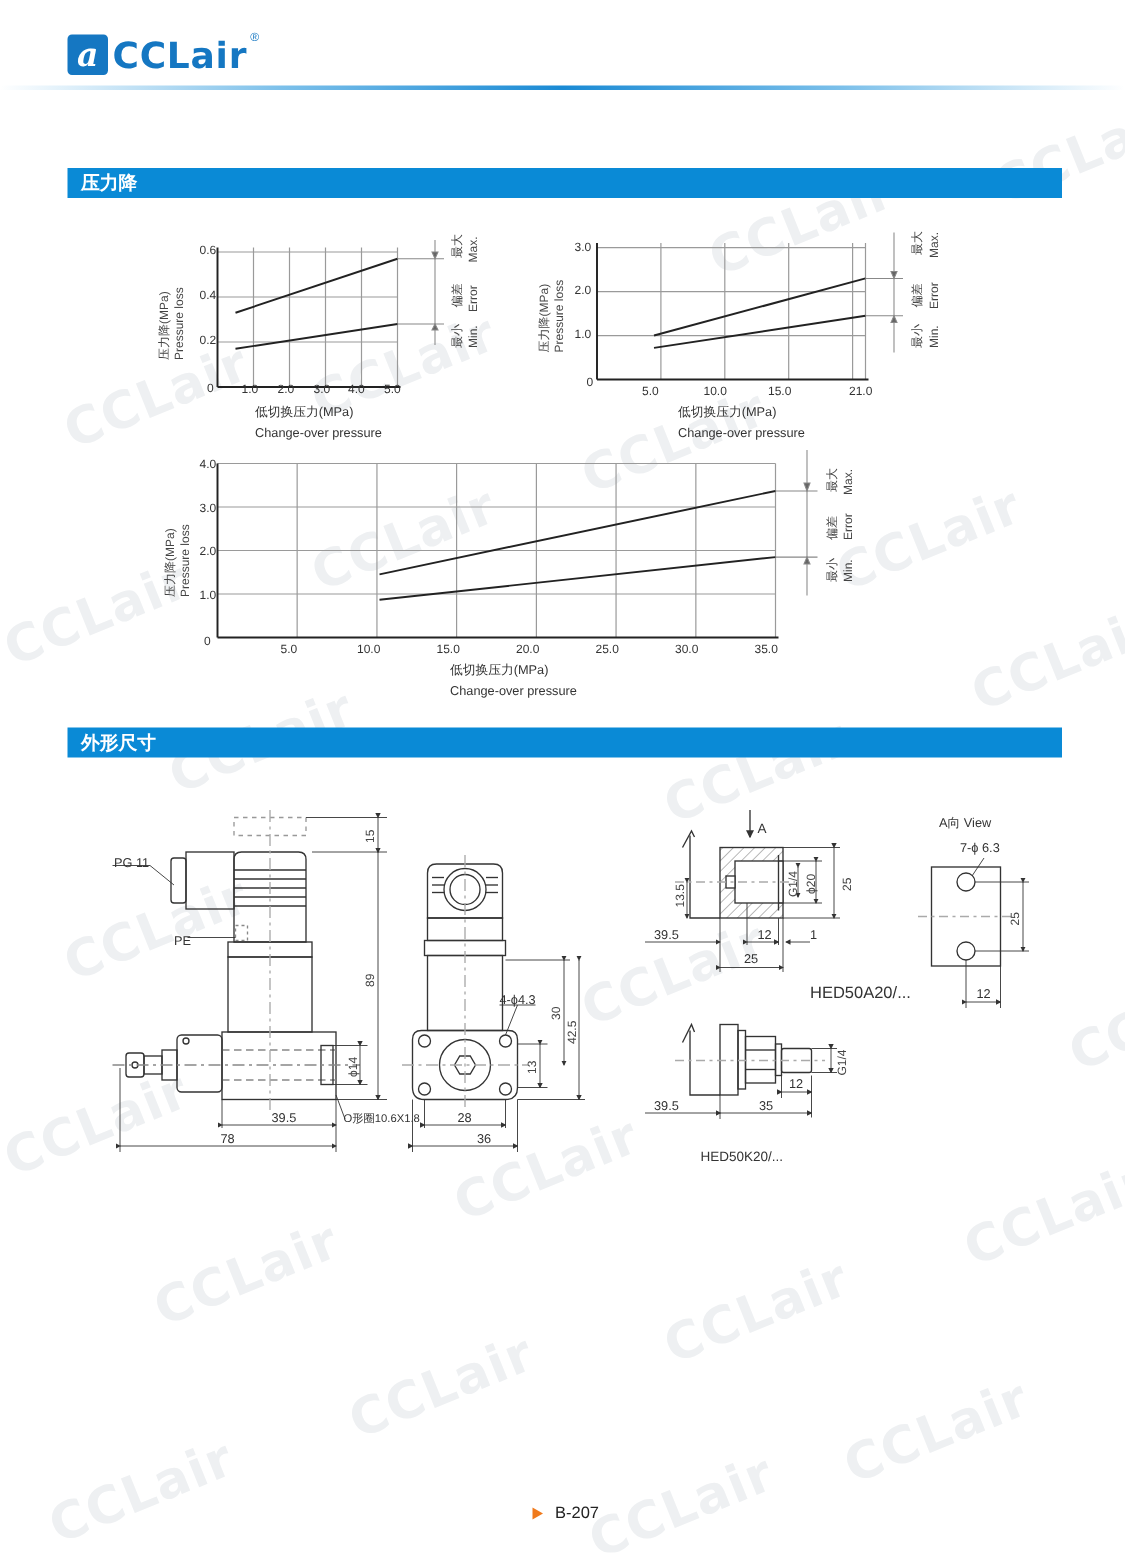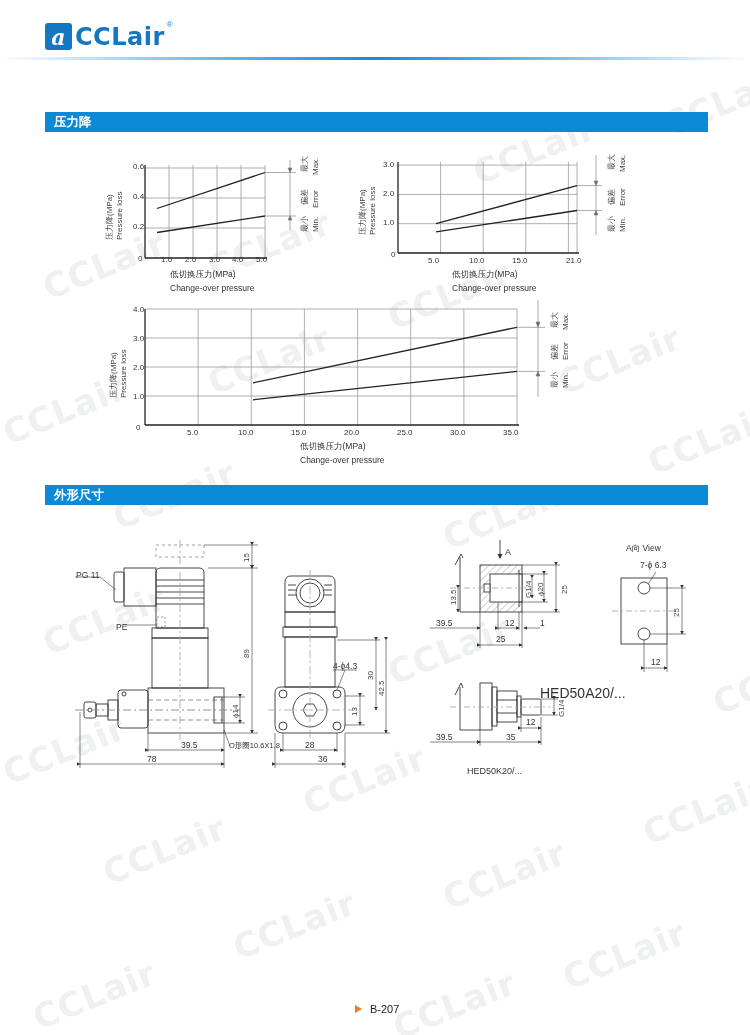--- a/index.html
+++ b/index.html
@@ -423,21 +423,21 @@
 
 <div class="txt" style="left:505px;top:547px;font-size:9px;">A</div>
 <div class="vtxt" style="left:449px;top:605px;">13.5</div>
 <div class="vtxt" style="left:524px;top:598px;">G1/4</div>
 <div class="vtxt" style="left:536px;top:596px;">ϕ20</div>
 <div class="vtxt" style="left:560px;top:594px;">25</div>
 <div class="txt" style="left:436px;top:618px;">39.5</div>
 <div class="txt" style="left:505px;top:618px;">12</div>
 <div class="txt" style="left:540px;top:618px;">1</div>
 <div class="txt" style="left:496px;top:634px;">25</div>
-<div class="txt" style="left:540px;top:685px;font-size:14px;">HED50A20/...</div>
+<div class="txt" style="left:540px;top:656px;font-size:11px;">HED50A20/...</div>
 
 <div class="txt" style="left:626px;top:543px;">A向  View</div>
 <div class="txt" style="left:640px;top:560px;">7-ϕ 6.3</div>
 <div class="vtxt" style="left:672px;top:617px;">25</div>
 <div class="txt" style="left:651px;top:657px;">12</div>
 
 <div class="vtxt" style="left:557px;top:717px;">G1/4</div>
 <div class="txt" style="left:526px;top:717px;">12</div>
 <div class="txt" style="left:436px;top:732px;">39.5</div>
 <div class="txt" style="left:506px;top:732px;">35</div>

